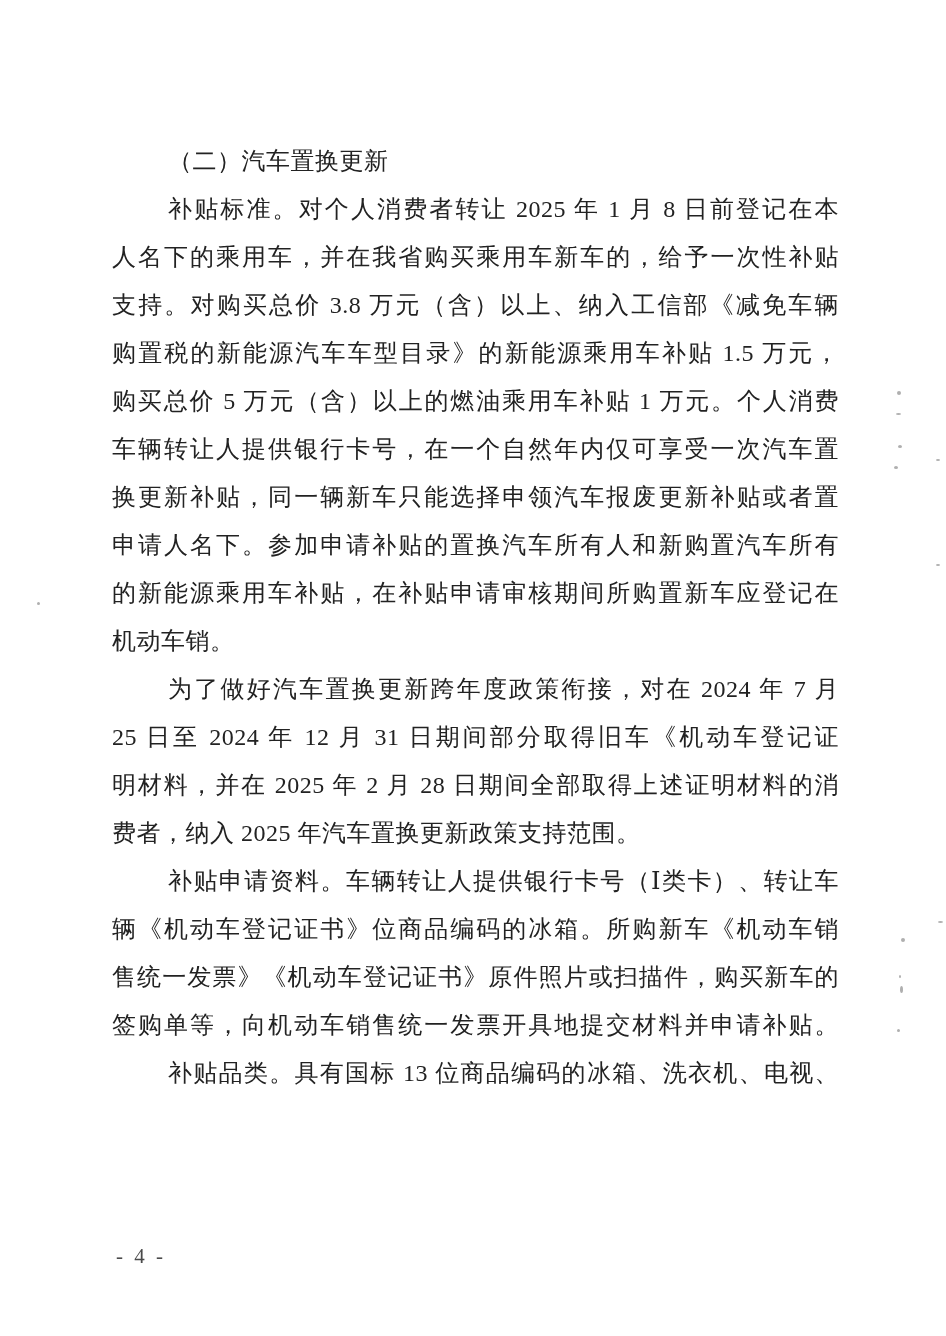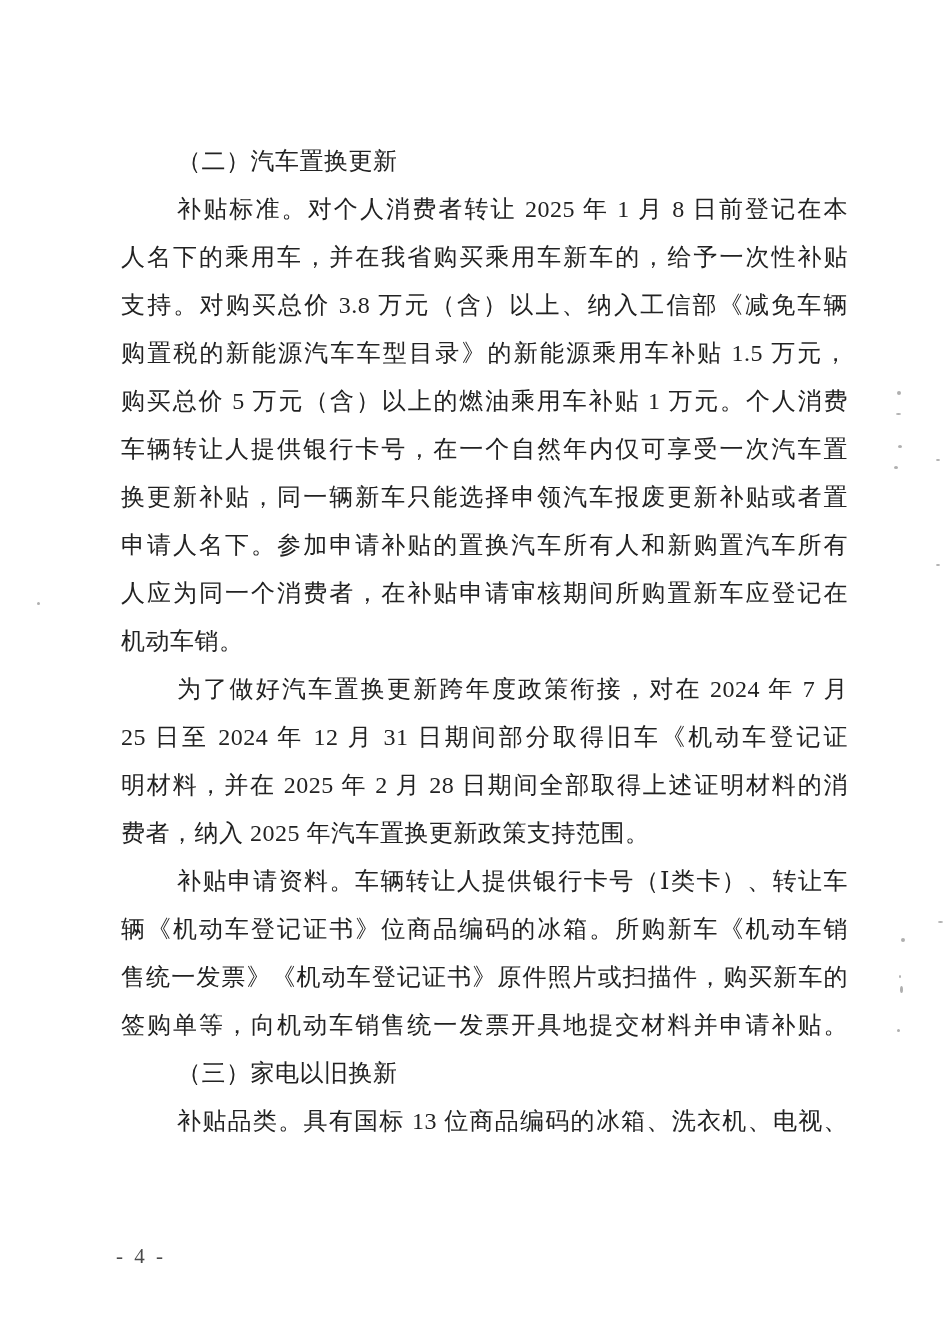--- a/index.html
+++ b/index.html
@@ -15,21 +15,21 @@
   }
   .page {
     position: relative;
     width: 946px;
     height: 1336px;
     background: var(--bg-color);
     overflow: hidden;
   }
   .text-block {
     position: absolute;
-    left: 121px;
+    left: 112px;
     top: 137px;
     width: 727px;
   }
   .line {
     font-size: 24px;
     height: 48px;
     line-height: 48px;
     color: var(--text-color);
     text-align: justify;
     overflow: hidden;
@@ -61,31 +61,30 @@
   <div class="text-block" id="text-block">
       <div class="line indent">（二）汽车置换更新</div>
       <div class="line indent fill">补贴标准。对个人消费者转让 2025 年 1 月 8 日前登记在本</div>
       <div class="line fill">人名下的乘用车，并在我省购买乘用车新车的，给予一次性补贴</div>
       <div class="line fill">支持。对购买总价 3.8 万元（含）以上、纳入工信部《减免车辆</div>
       <div class="line fill">购置税的新能源汽车车型目录》的新能源乘用车补贴 1.5 万元，</div>
       <div class="line fill">购买总价 5 万元（含）以上的燃油乘用车补贴 1 万元。个人消费</div>
       <div class="line fill">车辆转让人提供银行卡号，在一个自然年内仅可享受一次汽车置</div>
       <div class="line fill">换更新补贴，同一辆新车只能选择申领汽车报废更新补贴或者置</div>
       <div class="line fill">申请人名下。参加申请补贴的置换汽车所有人和新购置汽车所有</div>
-      <div class="line fill">人应为同一个消费者，在补贴申请审核期间所购置新车应登记在</div>
+      <div class="line fill">的新能源乘用车补贴，在补贴申请审核期间所购置新车应登记在</div>
       <div class="line">机动车销。</div>
       <div class="line indent fill">为了做好汽车置换更新跨年度政策衔接，对在 2024 年 7 月</div>
       <div class="line fill">25 日至 2024 年 12 月 31 日期间部分取得旧车《机动车登记证书》、</div>
       <div class="line fill">明材料，并在 2025 年 2 月 28 日期间全部取得上述证明材料的消</div>
       <div class="line">费者，纳入 2025 年汽车置换更新政策支持范围。</div>
       <div class="line indent fill">补贴申请资料。车辆转让人提供银行卡号（Ⅰ类卡）、转让车</div>
       <div class="line fill">辆《机动车登记证书》位商品编码的冰箱。所购新车《机动车销</div>
       <div class="line fill">售统一发票》《机动车登记证书》原件照片或扫描件，购买新车的</div>
       <div class="line fill">签购单等，向机动车销售统一发票开具地提交材料并申请补贴。</div>
-      <div class="line indent">（三）家电以旧换新</div>
       <div class="line indent fill">补贴品类。具有国标 13 位商品编码的冰箱、洗衣机、电视、</div>
     </div>
 
   <div class="page-number">- 4 -</div>
 
   <div class="speck" style="left:37px;  top:602px;  width:3px; height:3px;"></div>
   <div class="speck" style="left:897px; top:391px;  width:4px; height:4px;"></div>
   <div class="speck" style="left:896px; top:413px;  width:5px; height:2px;"></div>
   <div class="speck" style="left:898px; top:445px;  width:4px; height:3px;"></div>
   <div class="speck" style="left:936px; top:459px;  width:4px; height:2px;"></div>

